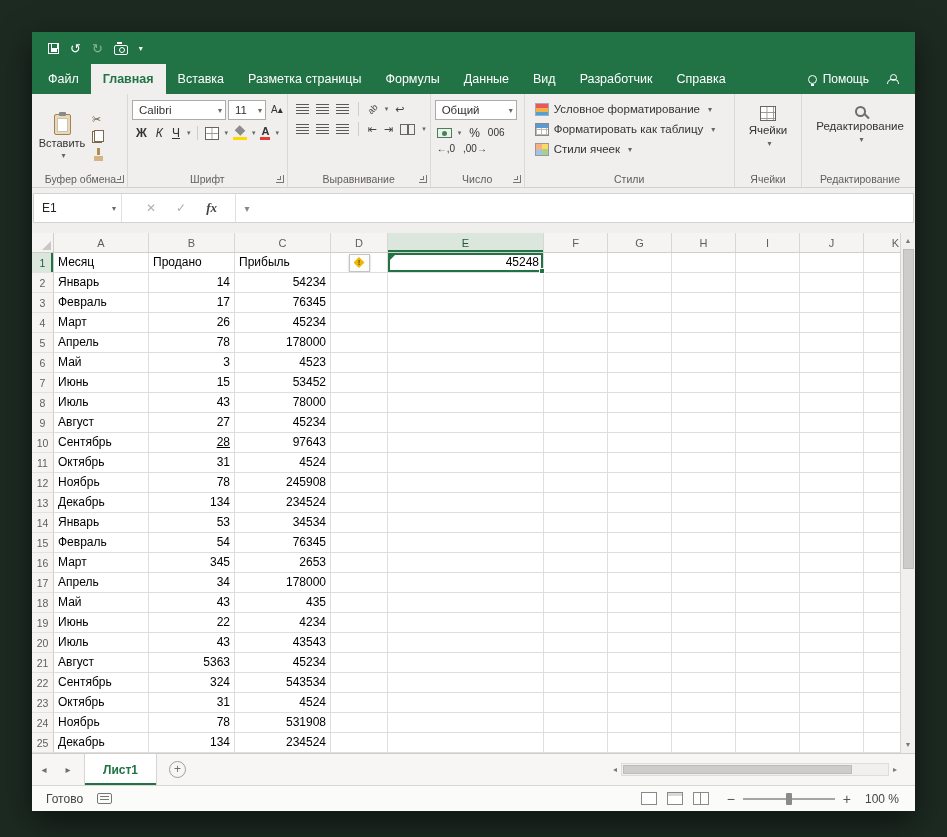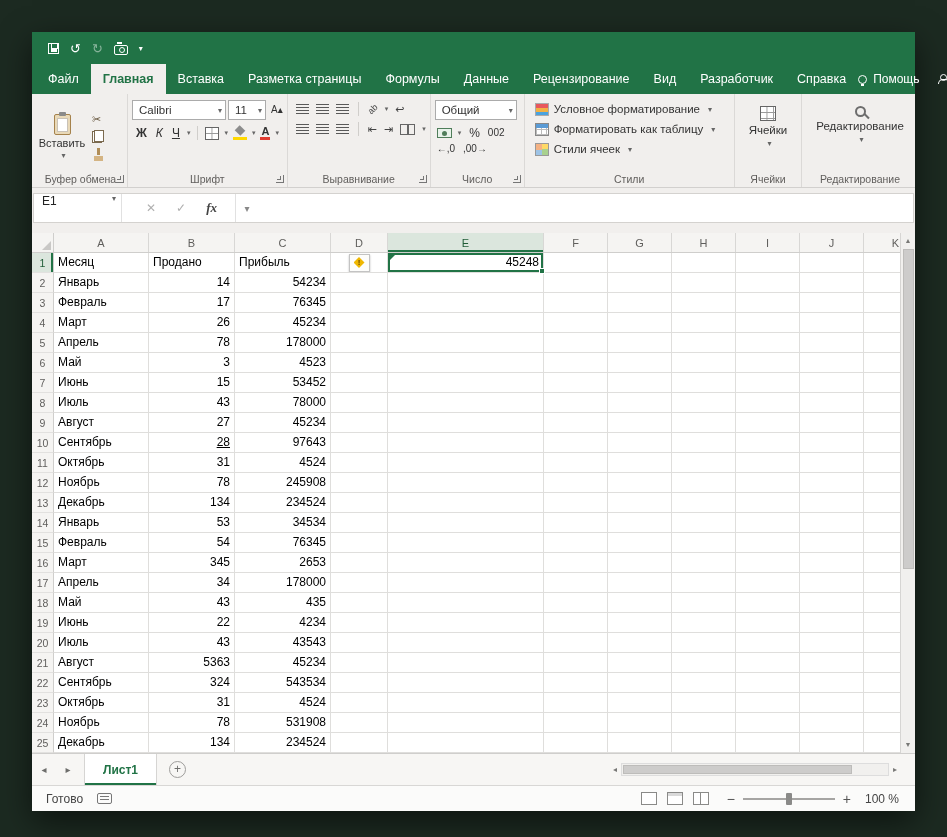--- a/index.html
+++ b/index.html
@@ -81,21 +81,21 @@
 .stylebtn{display:flex;align-items:center;gap:5px;height:20px;padding:0 6px;font-size:11.5px;color:#333;white-space:nowrap}
 .i-cf{width:14px;height:13px;border:1px solid #aaa;background:linear-gradient(#e8585d 0 4px,#f2b144 4px 8px,#4aa3df 8px)}
 .i-ftable{width:14px;height:13px;border:1px solid #888;background-color:#fff;background-image:linear-gradient(#bbb 1px,transparent 1px),linear-gradient(90deg,#bbb 1px,transparent 1px);background-size:5px 5px;box-shadow:inset 0 4px 0 #5b9bd5}
 .i-cellstyles{width:14px;height:13px;border:1px solid #999;background:conic-gradient(#ffd966 0 25%,#a9d18e 0 50%,#9dc3e6 0 75%,#f4b183 0)}
 .vertbtn{display:flex;flex-direction:column;align-items:center;gap:3px;padding:8px 10px 0;font-size:11.5px;color:#333;white-space:nowrap}
 .i-search{width:11px;height:11px;border:2px solid #6d6d6d;border-radius:50%;position:relative}
 .i-search:after{content:'';position:absolute;width:7px;height:2px;background:#6d6d6d;transform:rotate(45deg);right:-6px;bottom:-2px}
 
 .fwrap{flex:0 0 45px;background:#f1efed;padding:5px 1px 10px}
 .fbar{height:30px;background:#fff;border:1px solid #d4d2cf;display:flex;align-items:stretch}
-.namebox{width:88px;display:flex;padding-left:8px;font-size:12px;color:#222;border-right:1px solid #e1e1e1}
+.namebox{width:88px;display:flex;align-items:center;padding-left:8px;font-size:12px;color:#222;border-right:1px solid #e1e1e1}
 .namebox .caret{margin-left:auto;margin-right:5px}
 .fxzone{display:flex;align-items:center;gap:20px;padding:0 18px 0 24px;border-right:1px solid #e1e1e1}
 .fbtn{font-size:12px;color:#b0b0b0}
 .fxit{font-family:"Liberation Serif",serif;font-style:italic;font-weight:700;font-size:13px;color:#444}
 .ftext{flex:1;display:flex;align-items:center;padding-left:8px;font-size:12.5px;color:#000;white-space:nowrap;overflow:hidden}
 .fexp{width:22px;display:flex;align-items:center;justify-content:center;color:#888;font-size:10px}
 
 .gridwrap{flex:0 0 520px;display:flex;overflow:hidden;background:#fff}
 .gridmain{flex:1;overflow:hidden}
 .chrow{display:flex;height:20px;background:#f5f4f2;border-bottom:1px solid #cfcecc}
@@ -163,21 +163,20 @@
   </div>
 
   <div class="tabrow">
     <div class="tabs">
         <div class="rtab">Файл</div>
         <div class="rtab active">Главная</div>
         <div class="rtab">Вставка</div>
         <div class="rtab">Разметка страницы</div>
         <div class="rtab">Формулы</div>
         <div class="rtab">Данные</div>
-        <div class="rtab">Рецензирование</div>
         <div class="rtab">Вид</div>
         <div class="rtab">Разработчик</div>
         <div class="rtab">Справка</div>
       </div>
     <div class="tabextras">
       <span class="texi">
           <span class="i-bulb"></span>
           <span>Помощь</span>
         </span>
       <span class="texi">
@@ -271,21 +270,21 @@
         <div class="row" style="margin-top:2px">
           <div class="combo" style="width:82px">
               <span class="cv">Общий</span>
               <span class="caret">▾</span>
             </div>
         </div>
         <div class="row icons" style="gap:6px">
           <span class="i-money"></span>
             <span class="caret sm">▾</span>
           <span class="tbtn">%</span>
-          <span class="minitext">002</span>
+          <span class="minitext">006</span>
         </div>
         <div class="row" style="gap:8px;margin-top:4px;padding-left:2px">
           <span class="minitext">←,0</span>
           <span class="minitext">,00→</span>
         </div>
       </div>
       <div class="glabel">Число</div>
       <span class="launcher"></span>
     </div>
 

